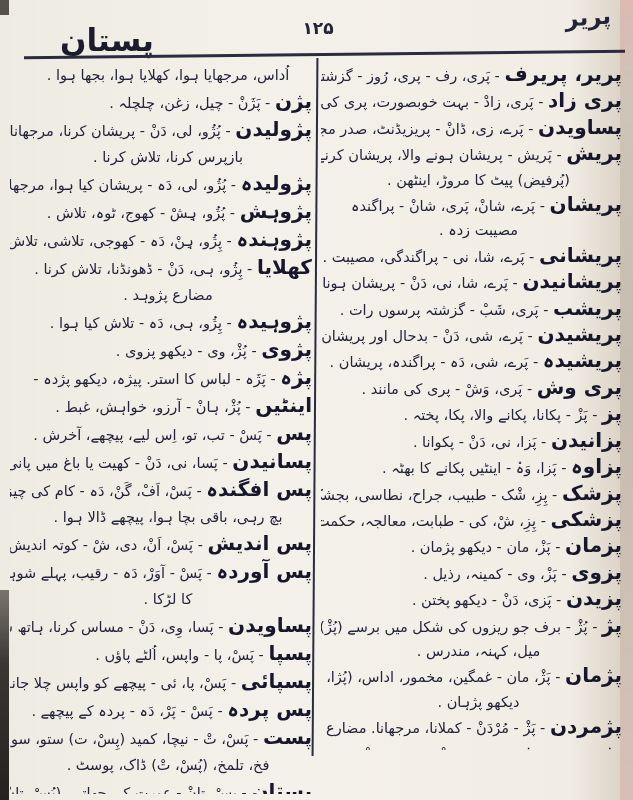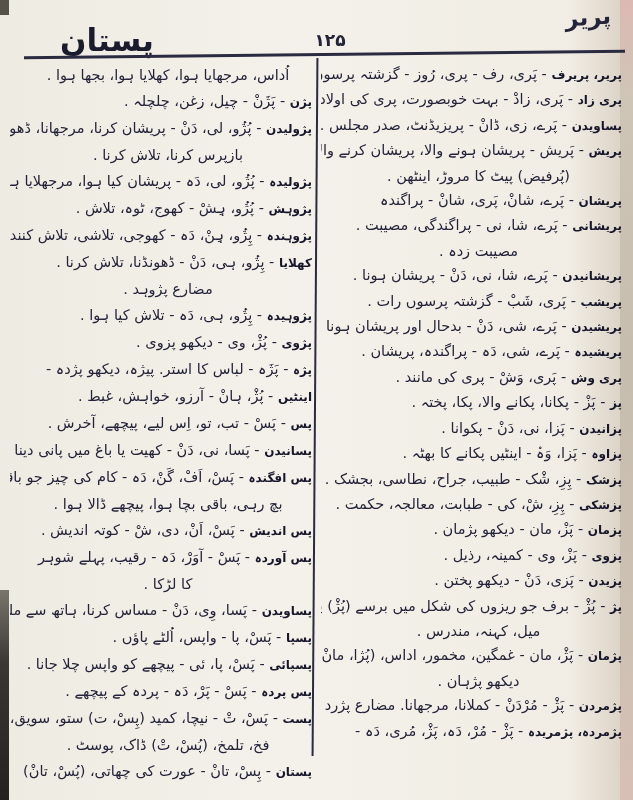--- a/index.html
+++ b/index.html
@@ -21,22 +21,22 @@
     background:linear-gradient(180deg,#7a756c 0%,#3a3733 35%,#24221f 100%);
   }
   .corner-mark {
     position:absolute; left:0; top:0; width:9px; height:15px; background:#56524a;
   }
   .hw-left {
     position:absolute; left:60px; top:22px;
     font-size:31px; font-weight:bold; color:#1b1b2e; direction:rtl;
   }
   .pageno {
-    position:absolute; left:300px; top:18px; width:60px; text-align:center;
-    font-size:17px; font-weight:bold; color:#23233a;margin-top:12px;
+    position:absolute; left:288px; top:18px; width:60px; text-align:center;
+    font-size:17px; font-weight:bold; color:#23233a;
   }
   .hw-right {
     position:absolute; right:22px; top:4px;
     font-size:23px; font-weight:bold; color:#23233a; direction:rtl;
     transform:rotate(-4deg);
   }
   .rule {
     position:absolute; left:24px; top:53px; width:601px; height:2.5px;
     background:#2a2a40; transform:rotate(-0.6deg);
   }
@@ -49,21 +49,21 @@
   }
   .col-right { left:321px; width:301px; height:688px; }
   .col-left  { left:10px;  width:302px; height:732px; }
   .entry {
     direction:rtl; text-align:right; white-space:nowrap;
     font-size:14.5px;
   }
   .col-right .entry { line-height:24.4px; }
   .col-left  .entry { line-height:26px; }
   .entry.c { text-align:center; padding-left:14px; }
-  .headword { font-weight:bold; font-size:12px; color:#17172c; }
+  .headword { font-weight:bold; font-size:20px; color:#17172c; }
 </style>
 </head>
 <body>
 
 <div class="page">
 
   <div class="edge-right"></div>
   <div class="spine"></div>
   <div class="corner-mark"></div>
 
@@ -77,22 +77,22 @@
   <div class="divider"></div>
 
   <main>
     <section class="col col-right" id="col-right">
         <div class="entry"><span class="headword">پریر، پریرف</span> - پَری، رف - پری، رُوز - گزشتہ پرسوں، پری .</div>
         <div class="entry"><span class="headword">پری زاد</span> - پَری، زادْ - بہت خوبصورت، پری کی اولاد .</div>
         <div class="entry"><span class="headword">پساویدن</span> - پَرے، زی، ڈانْ - پریزیڈنٹ، صدر مجلس .</div>
         <div class="entry"><span class="headword">پریش</span> - پَریش - پریشان ہونے والا، پریشان کرنے والا .</div>
         <div class="entry c">(پُرفیض) پیٹ کا مروڑ، اینٹھن .</div>
         <div class="entry"><span class="headword">پریشان</span> - پَرے، شانْ، پَری، شانْ - پراگندہ</div>
+        <div class="entry c">مصیبت زدہ .</div>
         <div class="entry"><span class="headword">پریشانی</span> - پَرے، شا، نی - پراگندگی، مصیبت .</div>
-        <div class="entry c">مصیبت زدہ .</div>
         <div class="entry"><span class="headword">پریشانیدن</span> - پَرے، شا، نی، دَنْ - پریشان ہونا .</div>
         <div class="entry"><span class="headword">پریشب</span> - پَری، شَبْ - گزشتہ پرسوں رات .</div>
         <div class="entry"><span class="headword">پریشیدن</span> - پَرے، شی، دَنْ - بدحال اور پریشان ہونا .</div>
         <div class="entry"><span class="headword">پریشیدہ</span> - پَرے، شی، دَہ - پراگندہ، پریشان .</div>
         <div class="entry"><span class="headword">پری وش</span> - پَری، وَشْ - پری کی مانند .</div>
         <div class="entry"><span class="headword">پز</span> - پَزْ - پکانا، پکانے والا، پکا، پختہ .</div>
         <div class="entry"><span class="headword">پزانیدن</span> - پَزا، نی، دَنْ - پکوانا .</div>
         <div class="entry"><span class="headword">پزاوہ</span> - پَزا، وَہْ - اینٹیں پکانے کا بھٹہ .</div>
         <div class="entry"><span class="headword">پزشک</span> - پِزِ، شْک - طبیب، جراح، نطاسی، بجشک .</div>
         <div class="entry"><span class="headword">پزشکی</span> - پِزِ، شْ، کی - طبابت، معالجہ، حکمت .</div>

